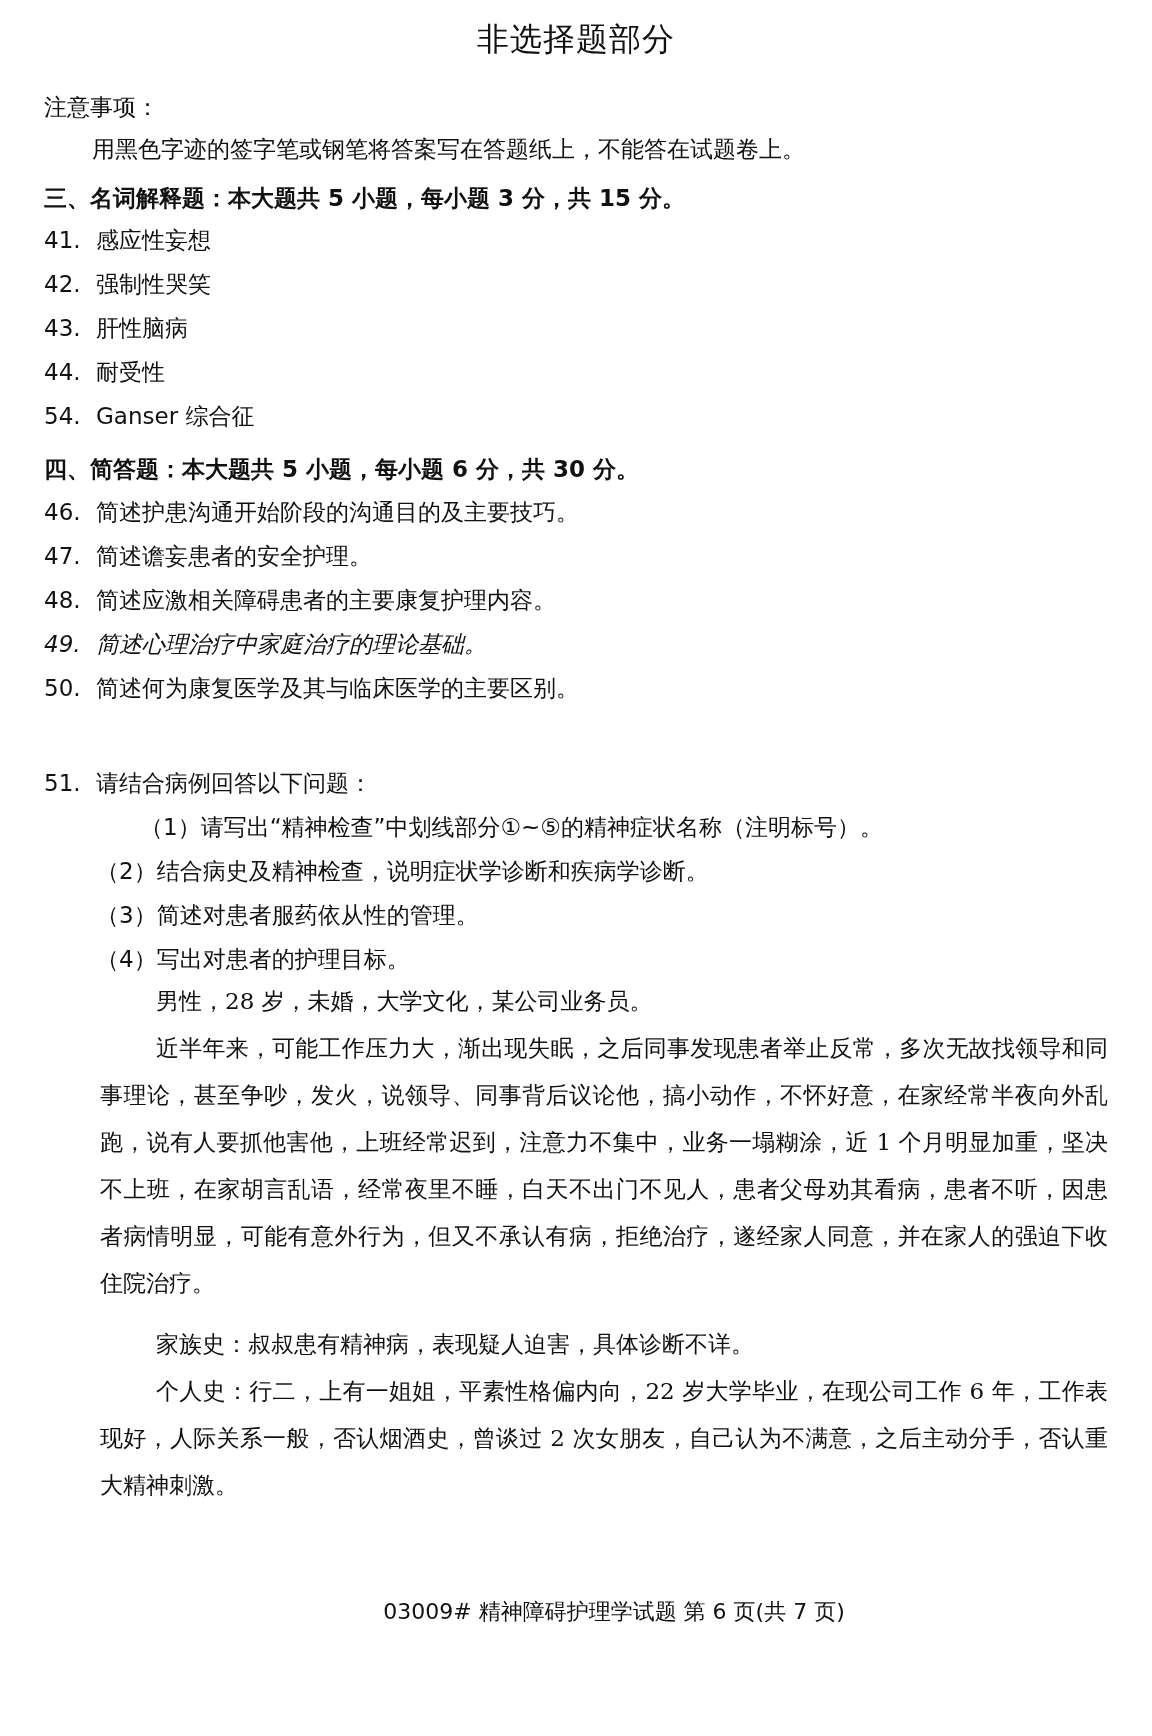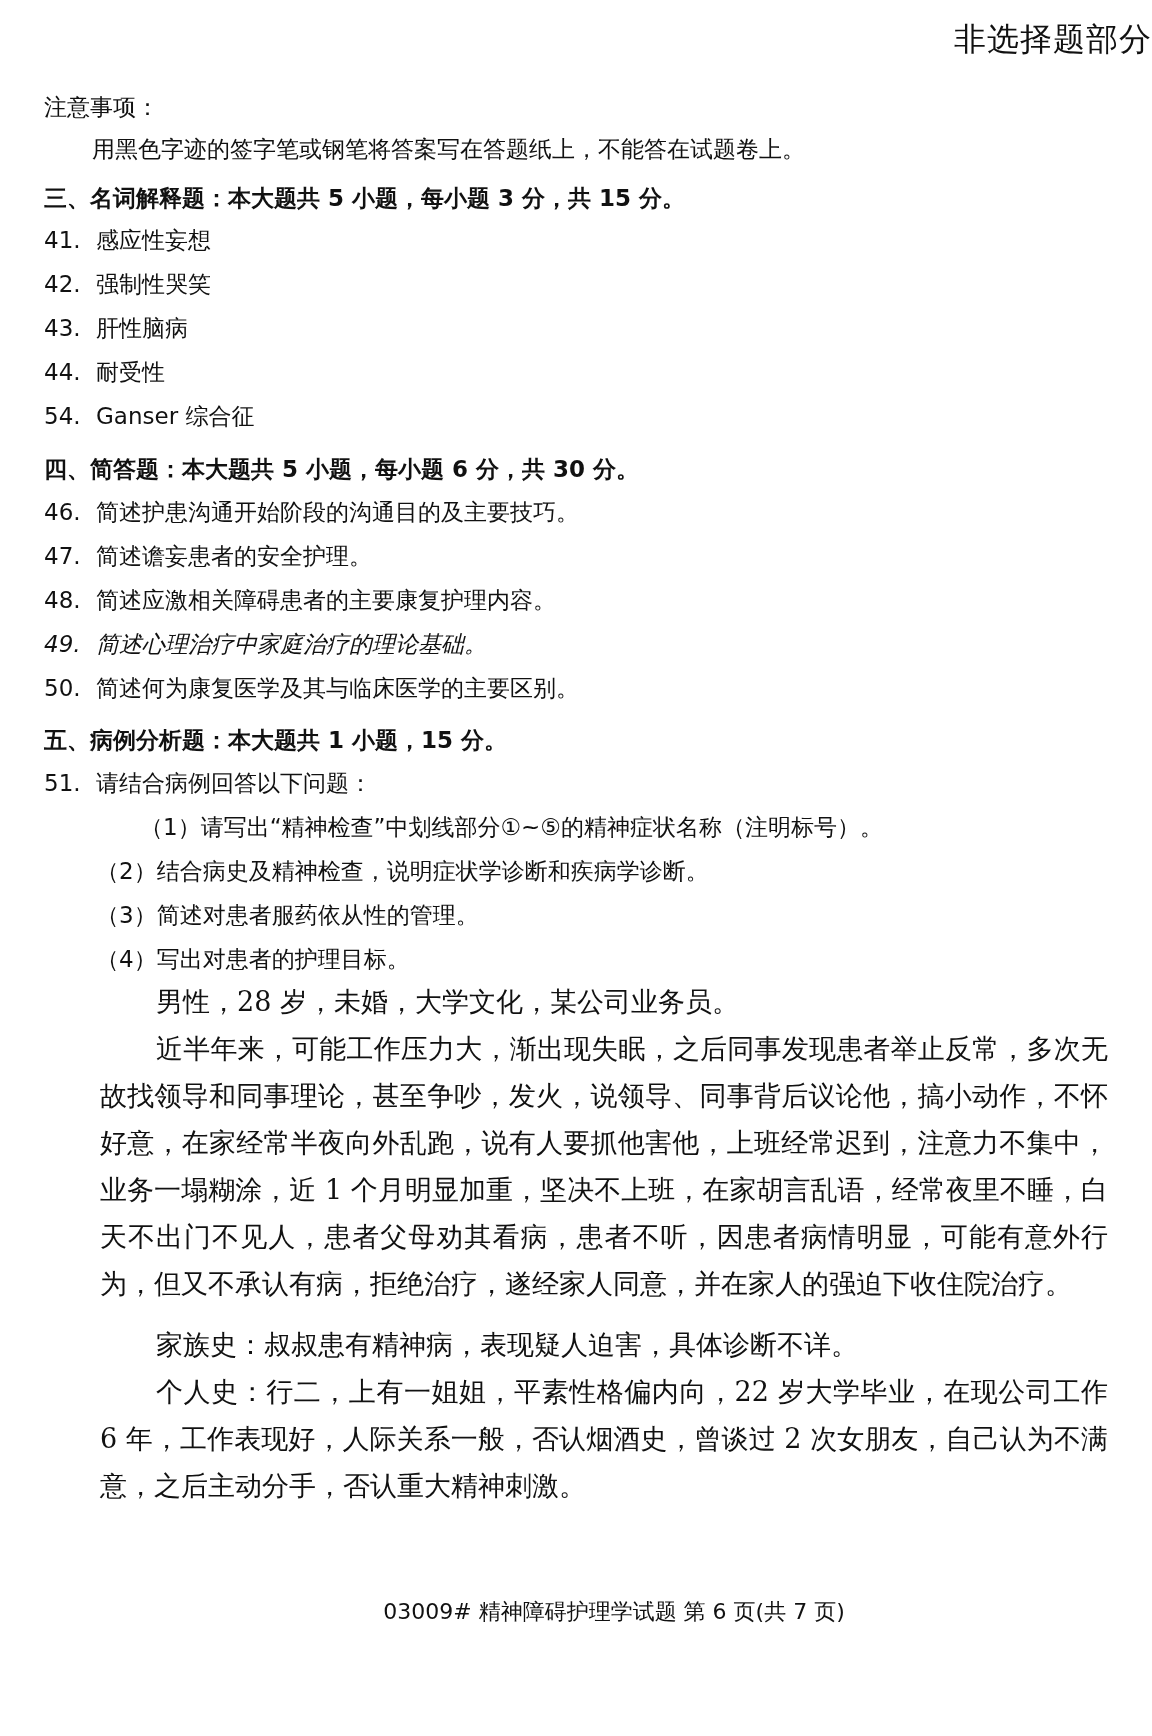--- a/index.html
+++ b/index.html
@@ -3,27 +3,27 @@
 <meta charset="utf-8">
 <style>
   html, body { margin: 0; padding: 0; background: #ffffff; }
   body {
     width: 1152px; height: 1736px; position: relative; overflow: hidden;
     color: #111111;
     font-family: "DejaVu Sans", "Liberation Sans", sans-serif;
   }
   .page { position: absolute; left: 0; top: 0; width: 1152px; height: 1736px; }
   .title {
-    position: absolute; top: 18px; left: 0; width: 1152px; text-align: right;
+    position: absolute; top: 18px; left: 0; width: 1152px; text-align: center;
     font-size: 32px; letter-spacing: 1px;
   }
   .line { position: absolute; white-space: nowrap; font-size: 23px; }
   .bold { font-weight: bold; }
   .num { display: inline-block; width: 52px; }
-  .para { position: absolute; left: 100px; width: 1008px; font-family: "DejaVu Serif", "Liberation Serif", serif; font-size: 27px; line-height: 47px; text-align: justify; text-indent: 56px; }
+  .para { position: absolute; left: 100px; width: 1008px; font-family: "DejaVu Serif", "Liberation Serif", serif; font-size: 23px; line-height: 47px; text-align: justify; text-indent: 56px; }
   .footer { position: absolute; top: 1597px; left: 0; width: 1152px; text-align: center; font-size: 22px; padding-left: 38px; }
 </style>
 </head>
 <body>
 
 <div class="page">
 
   <div class="title">非选择题部分</div>
 
   <div class="line" style="top:92px; left:44px;">注意事项：</div>
@@ -56,21 +56,20 @@
   <div class="line" style="top:585px; left:44px;">
     <span class="num">48.</span><span>简述应激相关障碍患者的主要康复护理内容。</span>
   </div>
   <div class="line" style="top:629px; left:44px;font-style:italic;">
     <span class="num">49.</span><span>简述心理治疗中家庭治疗的理论基础。</span>
   </div>
   <div class="line" style="top:673px; left:44px;">
     <span class="num">50.</span><span>简述何为康复医学及其与临床医学的主要区别。</span>
   </div>
 
-  <div class="line bold" style="top:725px; left:44px;">五、病例分析题：本大题共 1 小题，15 分。</div>
   <div class="line" style="top:768px; left:44px;">
     <span class="num">51.</span><span>请结合病例回答以下问题：</span>
   </div>
 
   <div class="line" style="top:812px; left:96px;margin-left:44px;">（1）请写出“精神检查”中划线部分①~⑤的精神症状名称（注明标号）。</div>
   <div class="line" style="top:856px; left:96px;">（2）结合病史及精神检查，说明症状学诊断和疾病学诊断。</div>
   <div class="line" style="top:900px; left:96px;">（3）简述对患者服药依从性的管理。</div>
   <div class="line" style="top:944px; left:96px;">（4）写出对患者的护理目标。</div>
 
   <div class="para" style="top:978px;">男性，28 岁，未婚，大学文化，某公司业务员。</div>

